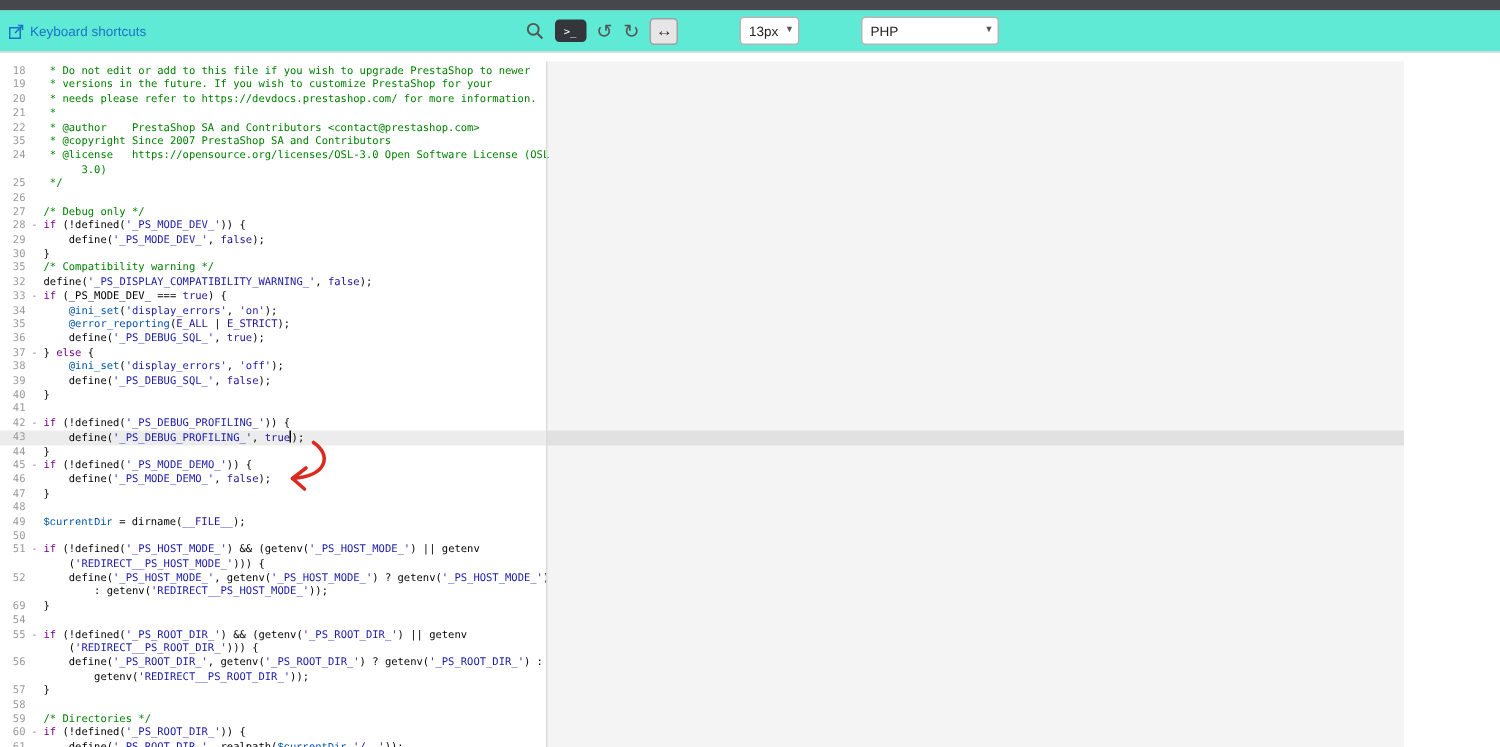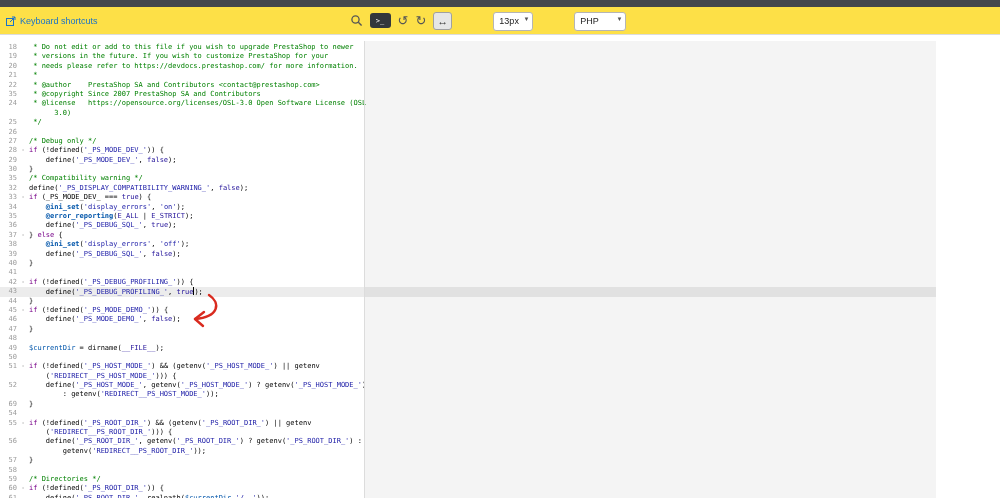--- a/index.html
+++ b/index.html
@@ -4,55 +4,55 @@
 <style>
   html,body{margin:0;padding:0;}
   body{
     width:1000px;height:498px;overflow:hidden;position:relative;
     background:#fff;font-family:"Liberation Sans",sans-serif;
   }
   
   .top-strip{position:absolute;top:0;left:0;width:1000px;height:7px;background:#44474c;}
   
   .toolbar{
-    position:absolute;top:7px;left:0;width:1000px;height:28px;background:#fde047;
+    position:absolute;top:7px;left:0;width:1000px;height:28px;background:#5eead4;
     border-bottom:1px solid #dcdcdc;display:flex;align-items:center;padding:0 6px;box-sizing:border-box;
   }
   .shortcuts-link{display:flex;align-items:center;gap:4px;color:#1a73c8;font-size:9px;text-decoration:none;cursor:pointer;}
   .icon-group{display:flex;align-items:center;gap:7px;margin-left:252px;}
   .tb-icon{display:flex;align-items:center;justify-content:center;cursor:pointer;color:#555;background:none;border:none;padding:0;}
   .terminal-btn{width:21px;height:15px;background:#33373c;border-radius:3px;color:#fff;
     font-family:"DejaVu Sans Mono",monospace;font-size:7px;display:flex;align-items:center;justify-content:center;cursor:pointer;border:none;}
   .undo-btn,.redo-btn{font-size:13px;line-height:13px;color:#555;}
   .wrap-btn{width:19px;height:18px;border:1px solid #a0a0a0;border-radius:3px;background:#e6e6e6;font-size:11px;color:#333;}
   .select-wrap{position:relative;display:inline-block;}
   .select-wrap select{
     -webkit-appearance:none;appearance:none;border:1px solid #b5b5b5;border-radius:3px;background:#fff;
     height:19px;font-size:9px;font-family:"Liberation Sans",sans-serif;padding:0 13px 0 5px;color:#222;cursor:pointer;margin-left:34px;
   }
   .sel-caret{position:absolute;right:4px;top:6px;font-size:6px;color:#555;pointer-events:none;}
   .fontsize-select select{width:40px;}
-  .lang-select select{width:52px;}
+  .lang-select select{width:92px;}
   
   .editor{position:absolute;top:41px;left:0;width:936px;height:463px;background:#fff;}
   .right-shade{position:absolute;top:0;left:364px;right:0;bottom:0;background:#f4f4f4;z-index:0;}
   .ruler{position:absolute;top:0;bottom:0;left:364px;width:1px;background:#dcdcdc;z-index:2;}
   .code-lines{position:relative;z-index:1;padding-top:2px;}
   .row{display:flex;height:9.4px;line-height:9.4px;font-family:"DejaVu Sans Mono",monospace;font-size:7px;}
   .row.active{background:rgba(0,0,0,0.075);}
   .gutter-num{width:17px;flex:0 0 auto;text-align:right;color:#9a9a9a;}
   .fold{width:12px;flex:0 0 auto;text-align:center;color:#888;cursor:pointer;}
   .codecell{white-space:pre;flex:1 1 auto;color:#000;}
   .tc{color:#008000;text-align:right;}       
   .tk{color:#770088;}       
   .ts{color:#1a1aa6;}       
   .ta{color:#221199;}       
   .tn{color:#221199;}       
-  .tv{color:#0055aa;}       
-  .tf{color:#0055aa;font-weight:bold;}       
+  .tv{color:#0055aa;font-family:Liberation Mono, monospace;}       
+  .tf{color:#0055aa;}       
   .tp{color:#000;}
   .caret{display:inline-block;width:1px;height:8px;background:#000;vertical-align:-1px;}
   .annotation-arrow{position:absolute;left:183px;top:250px;width:44px;height:38px;z-index:5;pointer-events:none;}
 </style>
 </head>
 <body>
 
 <div class="top-strip"></div>
 
 <div class="toolbar">

